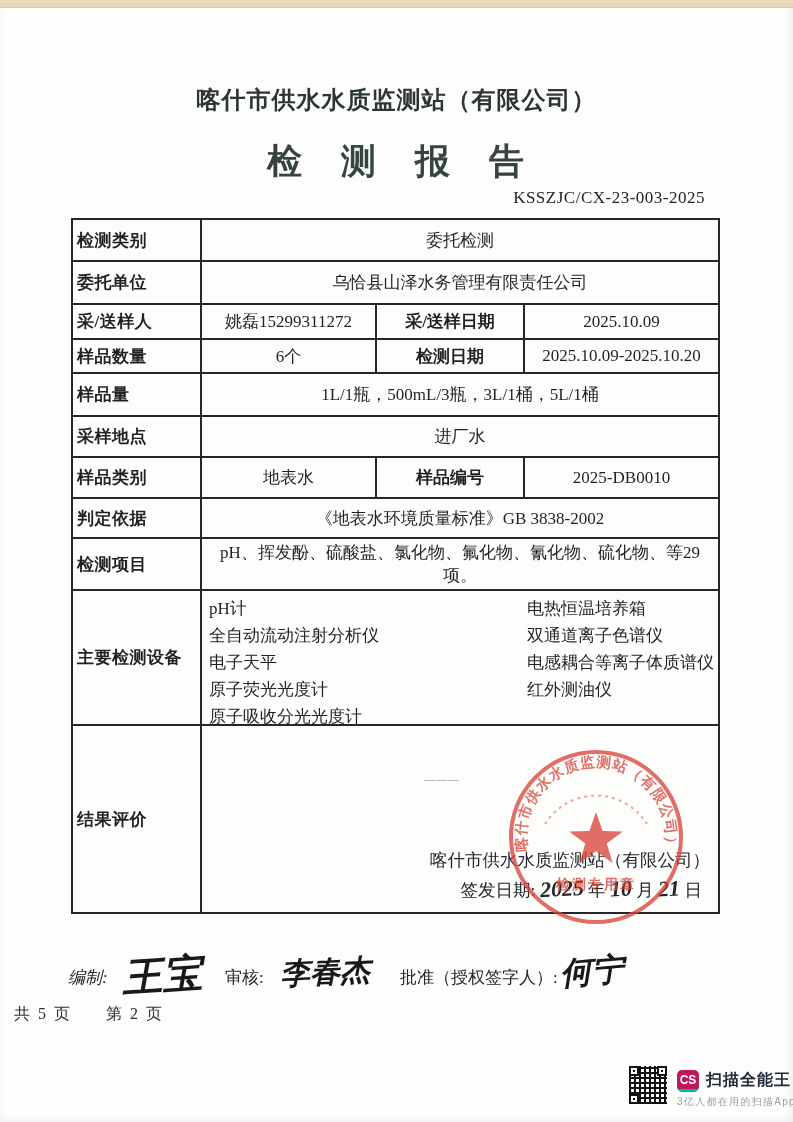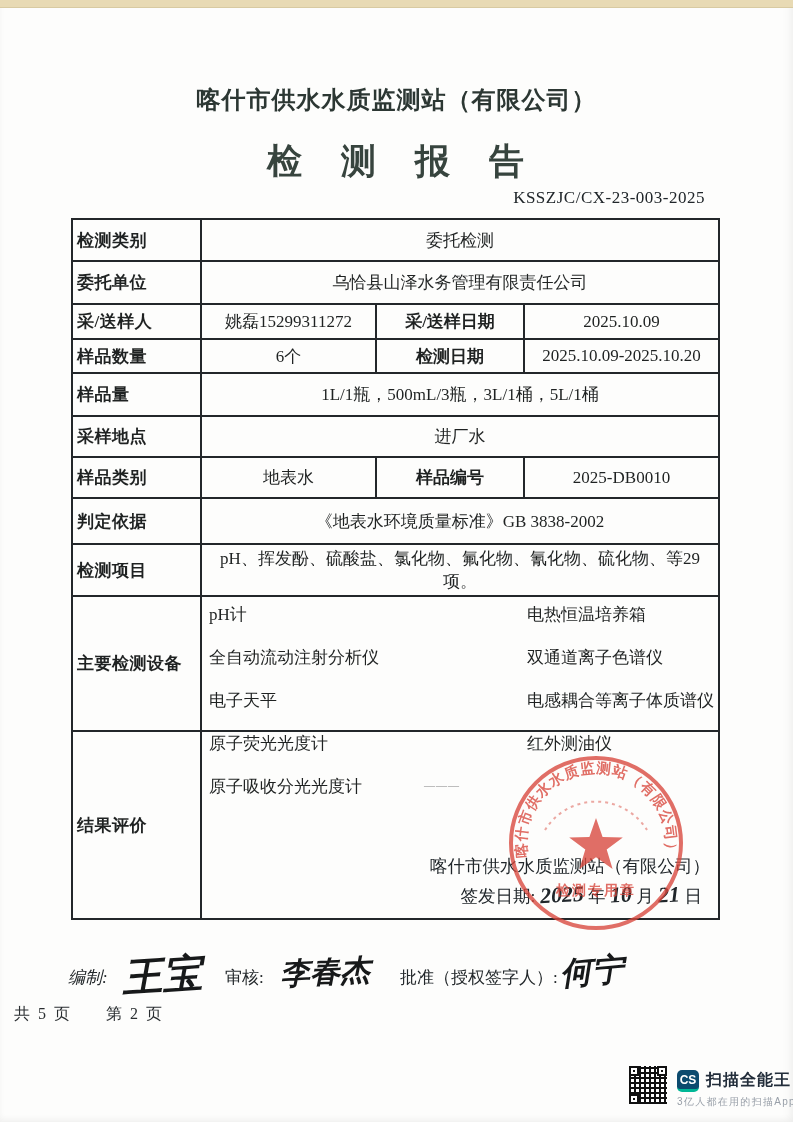--- a/index.html
+++ b/index.html
@@ -17,21 +17,21 @@
     font-size:35px;font-weight:bold;color:#37443e;letter-spacing:2px;}
   .report-number{position:absolute;top:188px;right:88px;font-size:17px;color:#20262a;letter-spacing:0.5px;}
   
   table.report{position:absolute;left:71px;top:218px;width:647px;border-collapse:collapse;table-layout:fixed;}
   table.report td{border:2px solid #23272a;font-size:17px;vertical-align:middle;padding:2px 4px;overflow:visible;}
   td.lbl{font-weight:bold;text-align:left;padding-left:9px;letter-spacing:0.5px;}
   td.val{text-align:center;}
   td.lbl2{font-weight:bold;text-align:center;}
   
   td.equip-cell{position:relative;padding:0;}
-  .equip-col{position:absolute;top:7px;display:flex;flex-direction:column;gap:22px;text-align:left;font-size:17px;}
+  .equip-col{position:absolute;top:7px;display:flex;flex-direction:column;gap:6px;text-align:left;font-size:17px;}
   .equip-left{left:7px;}
   .equip-right{left:325px;}
   .equip-col div{line-height:21px;white-space:nowrap;}
   
   td.result-cell{position:relative;padding:0;}
   .result-dash{position:absolute;left:222px;top:47px;color:#8a8a8a;font-size:11px;letter-spacing:1px;}
   .result-company{position:absolute;right:8px;top:122px;font-size:17.5px;color:#20262a;white-space:nowrap;}
   .result-sign{position:absolute;right:16px;top:150px;font-size:17.5px;color:#20262a;white-space:nowrap;}
   .hand{font-style:italic;font-weight:bold;display:inline-block;transform:rotate(-3deg);font-size:22px;}
   .stamp{position:absolute;left:303px;top:20px;width:182px;height:182px;opacity:0.78;pointer-events:none;}
@@ -45,21 +45,21 @@
   
   .cam{position:absolute;right:18px;top:1064px;width:146px;height:44px;}
   .qr{position:absolute;left:0;top:2px;width:38px;height:38px;background-color:#fff;
       background-image:
         repeating-linear-gradient(0deg,#111 0 2px,transparent 2px 5px),
         repeating-linear-gradient(90deg,#111 0 2px,transparent 2px 5px);}
   .finder{position:absolute;width:10px;height:10px;border:2px solid #111;background:#fff;box-sizing:border-box;}
   .finder::after{content:"";position:absolute;left:2px;top:2px;width:2px;height:2px;background:#111;}
   .f-tl{left:0;top:0;} .f-tr{right:0;top:0;} .f-bl{left:0;bottom:0;}
   .cs-logo{position:absolute;left:48px;top:6px;width:22px;height:22px;border-radius:5px;
-    background:#0c4a6e;color:#fff;font-family:"Liberation Sans",sans-serif;font-weight:bold;
+    background:#be185d;color:#fff;font-family:"Liberation Sans",sans-serif;font-weight:bold;
     font-size:12px;text-align:center;line-height:20px;border-bottom:3px solid #00b796;box-sizing:content-box;height:19px;}
   .cs-name{position:absolute;left:77px;top:6px;font-family:Liberation Mono, monospace;
     font-weight:bold;font-size:16px;color:#222d3a;white-space:nowrap;letter-spacing:1px;}
   .cs-tagline{position:absolute;left:48px;top:31px;font-family:"Liberation Sans",sans-serif;
     font-size:10px;color:#989fa8;white-space:nowrap;letter-spacing:1.3px;}
 </style>
 </head>
 <body>
 
 <div class="page">
@@ -104,21 +104,21 @@
     <tr style="height:41px">
       <td class="lbl">采样地点</td>
       <td class="val" colspan="3">进厂水</td>
     </tr>
     <tr style="height:41px">
       <td class="lbl">样品类别</td>
       <td class="val">地表水</td>
       <td class="lbl2">样品编号</td>
       <td class="val">2025-DB0010</td>
     </tr>
-    <tr style="height:46px">
+    <tr style="height:40px">
       <td class="lbl">判定依据</td>
       <td class="val" colspan="3">《地表水环境质量标准》GB 3838-2002</td>
     </tr>
     <tr style="height:45px">
       <td class="lbl">检测项目</td>
       <td class="val" colspan="3">pH、挥发酚、硫酸盐、氯化物、氟化物、氰化物、硫化物、等29项。</td>
     </tr>
     <tr style="height:135px">
       <td class="lbl">主要检测设备</td>
       <td class="equip-cell" colspan="3">

